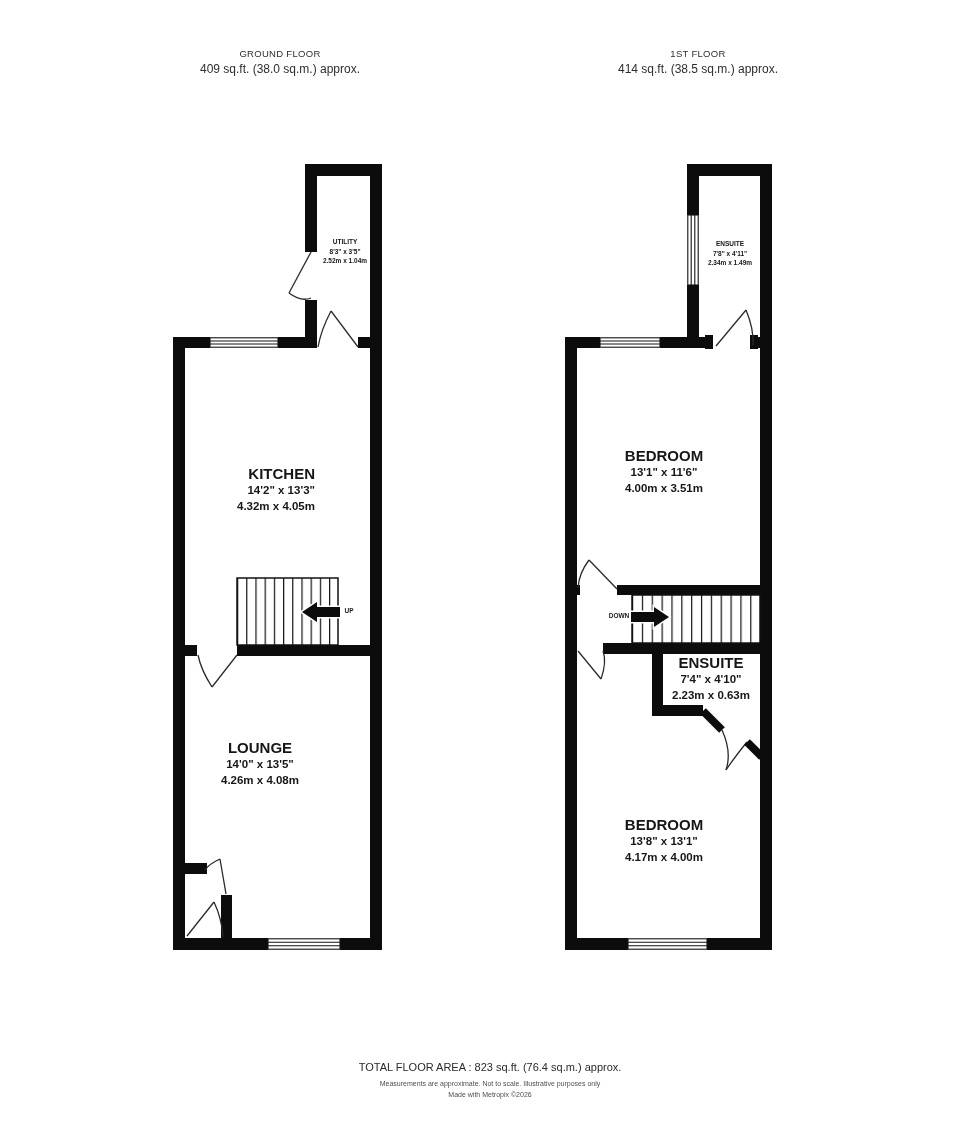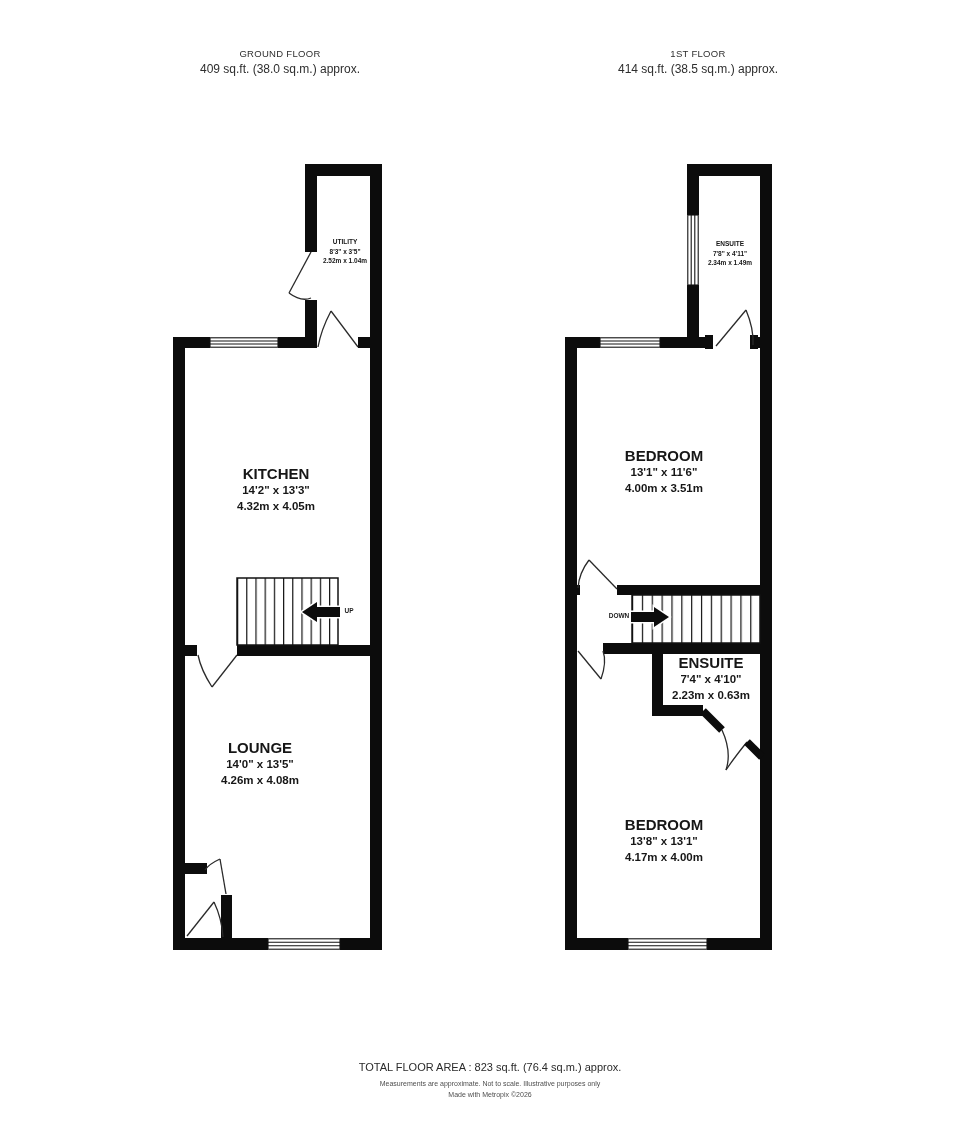--- a/index.html
+++ b/index.html
@@ -155,21 +155,21 @@
   <div class="t1">1ST FLOOR</div>
   <div class="t2">414 sq.ft. (38.5 sq.m.) approx.</div>
 </div>
 
 <div class="lbl room small" style="left:345px;top:237px;">
   <div class="room-name">UTILITY</div>
   <div>8'3" x 3'5"</div>
   <div>2.52m x 1.04m</div>
 </div>
 
-<div class="lbl room big" style="left:276px;top:466px;">
+<div class="lbl room big" style="left:276px;top:466px;text-align:right;">
   <div class="room-name">KITCHEN</div>
   <div>14'2" x 13'3"</div>
   <div>4.32m x 4.05m</div>
 </div>
 
 <div class="lbl room big" style="left:260px;top:740px;">
   <div class="room-name">LOUNGE</div>
   <div>14'0" x 13'5"</div>
   <div>4.26m x 4.08m</div>
 </div>

